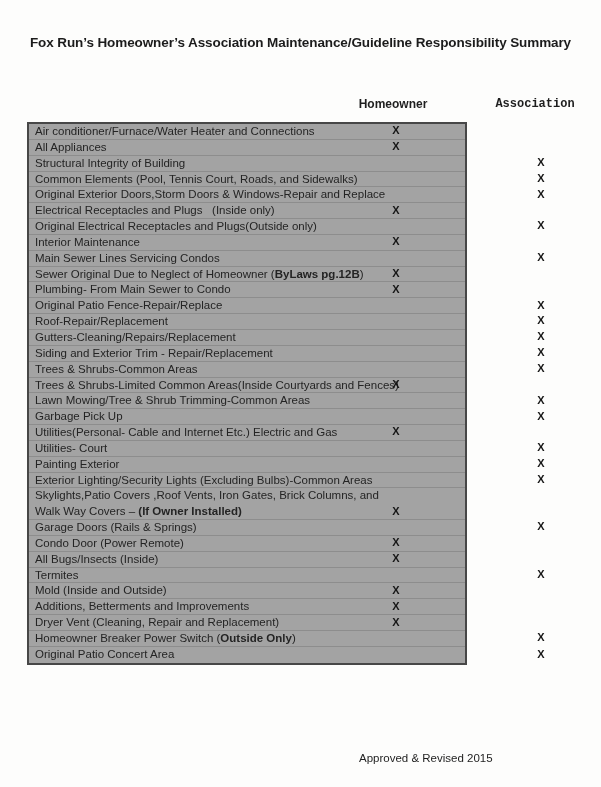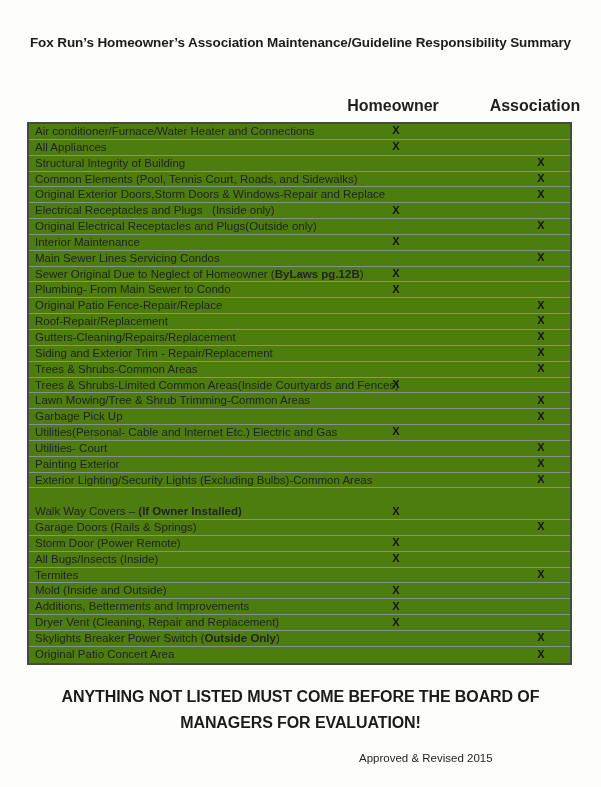--- a/index.html
+++ b/index.html
@@ -18,31 +18,31 @@
   .title {
     position: absolute; top: 35px; left: 0; right: 0;
     text-align: center;
     font-size: 13.5px; font-weight: 700;
     letter-spacing: -0.1px;
     color: #1c1c1c;
   }
   .col-header {
     position: absolute; top: 97px;
     width: 110px; text-align: center;
-    font-size: 16px; font-weight: 700;
+    font-size: 12px; font-weight: 700;
     color: #1e1e1e;
   }
   .col-header.home { left: 338px; }
-  .col-header.assoc { left: 480px; }
+  .col-header.assoc { left: 480px; font-family: Liberation Mono, monospace; }
   .table {
     position: absolute; left: 27px; top: 122px;
-    width: 545px;
+    width: 440px;
     border: 2px solid #474747;
     box-sizing: border-box;
-    background: #4d7c0f;
+    background: #a3a3a3;
   }
   .row {
     position: relative;
     height: 15.85px;
     border-bottom: 1px solid #8d8d8d;
     box-sizing: border-box;
   }
   .row.tall { height: 31.7px; }
   .row:last-child { border-bottom: none; }
   .label {
@@ -173,29 +173,29 @@
       </div>
       <div class="row">
         <div class="label"><span>Painting Exterior</span></div>
         <div class="mark assoc">X</div>
       </div>
       <div class="row">
         <div class="label"><span>Exterior Lighting/Security Lights (Excluding Bulbs)-Common Areas</span></div>
         <div class="mark assoc">X</div>
       </div>
       <div class="row tall">
-        <div class="label"><br><span>Walk Way Covers – </span><span class="b">(If Owner Installed)</span></div>
+        <div class="label"><span>Skylights,Patio Covers ,Roof Vents, Iron Gates, Brick Columns, and</span><br><span>Walk Way Covers – </span><span class="b">(If Owner Installed)</span></div>
         <div class="mark home">X</div>
       </div>
       <div class="row">
         <div class="label"><span>Garage Doors (Rails &amp; Springs)</span></div>
         <div class="mark assoc">X</div>
       </div>
       <div class="row">
-        <div class="label"><span>Storm Door (Power Remote)</span></div>
+        <div class="label"><span>Condo Door (Power Remote)</span></div>
         <div class="mark home">X</div>
       </div>
       <div class="row">
         <div class="label"><span>All Bugs/Insects (Inside)</span></div>
         <div class="mark home">X</div>
       </div>
       <div class="row">
         <div class="label"><span>Termites</span></div>
         <div class="mark assoc">X</div>
       </div>
@@ -205,29 +205,25 @@
       </div>
       <div class="row">
         <div class="label"><span>Additions, Betterments and Improvements</span></div>
         <div class="mark home">X</div>
       </div>
       <div class="row">
         <div class="label"><span>Dryer Vent (Cleaning, Repair and Replacement)</span></div>
         <div class="mark home">X</div>
       </div>
       <div class="row">
-        <div class="label"><span>Skylights Breaker Power Switch (</span><span class="b">Outside Only</span><span>)</span></div>
+        <div class="label"><span>Homeowner Breaker Power Switch (</span><span class="b">Outside Only</span><span>)</span></div>
         <div class="mark assoc">X</div>
       </div>
       <div class="row">
         <div class="label"><span>Original Patio Concert Area</span></div>
         <div class="mark assoc">X</div>
       </div>
     </div>
 
-  <div class="notice">
-    <div>ANYTHING NOT LISTED MUST COME BEFORE THE BOARD OF</div>
-    <div>MANAGERS FOR EVALUATION!</div>
-  </div>
 
   <div class="approved">Approved &amp; Revised 2015</div>
 
 </div>
 
 </body></html>

